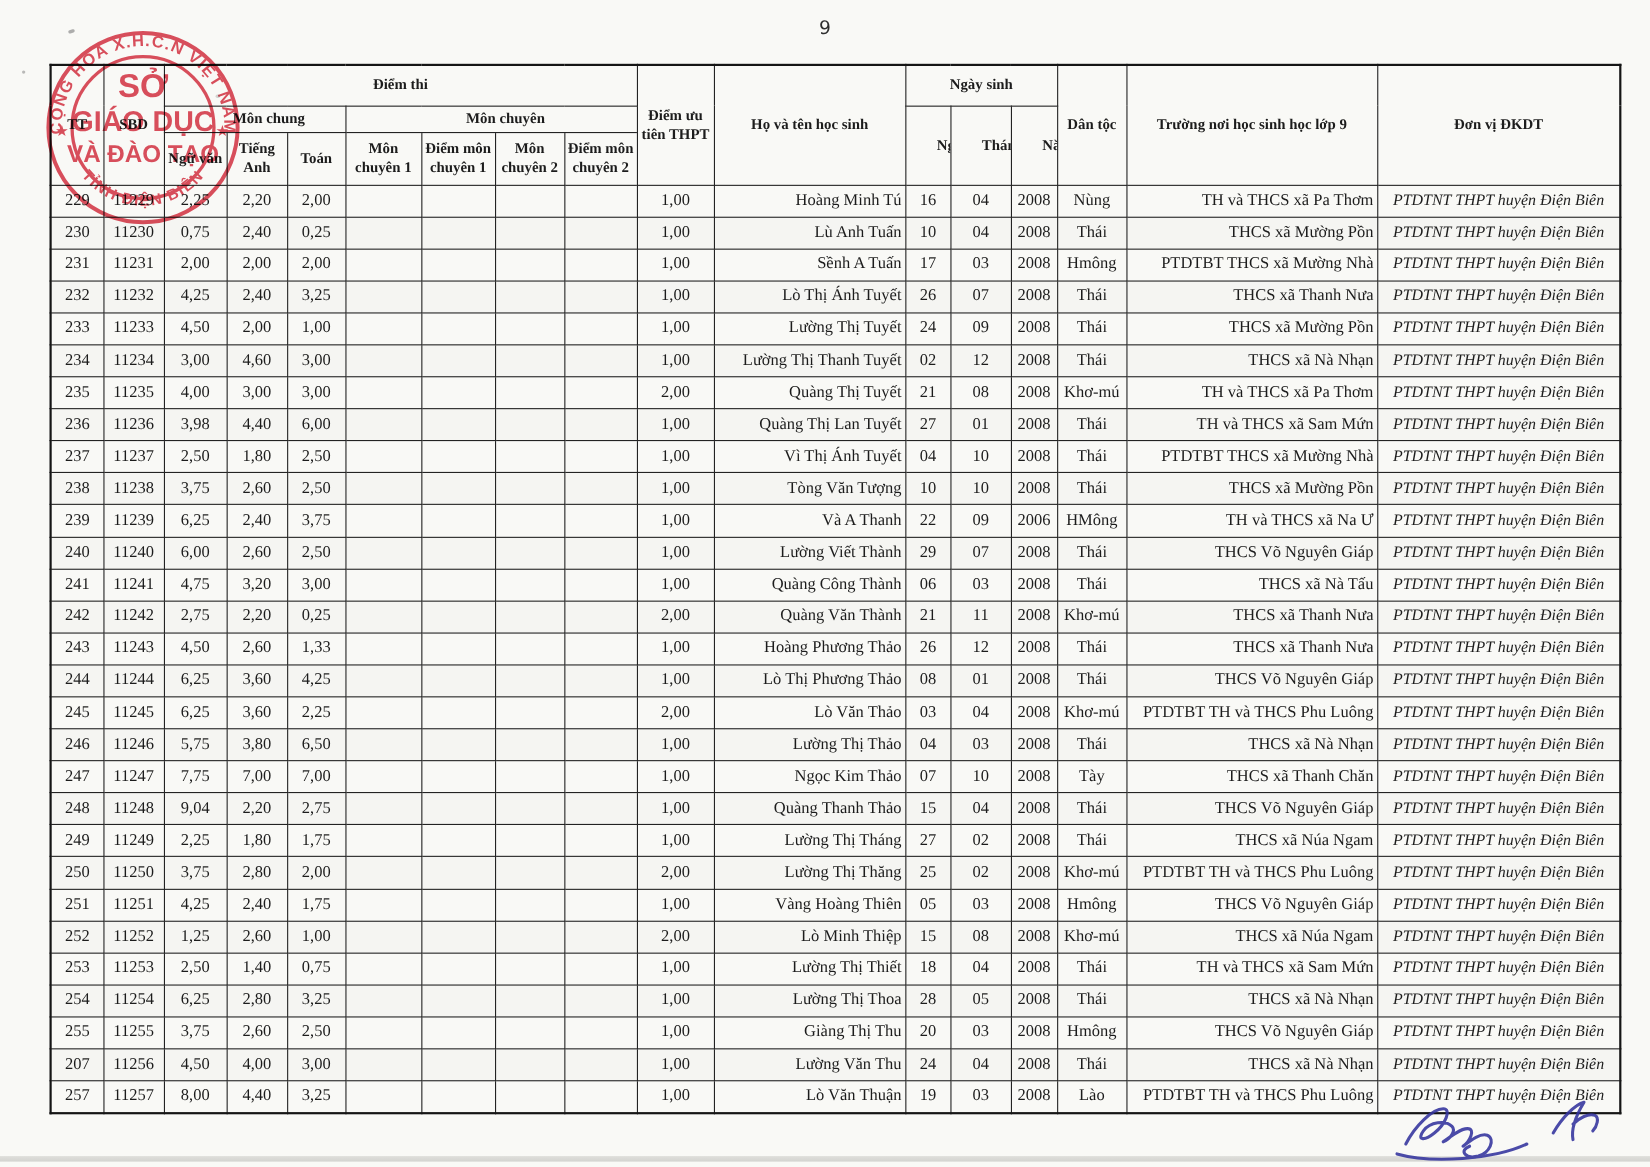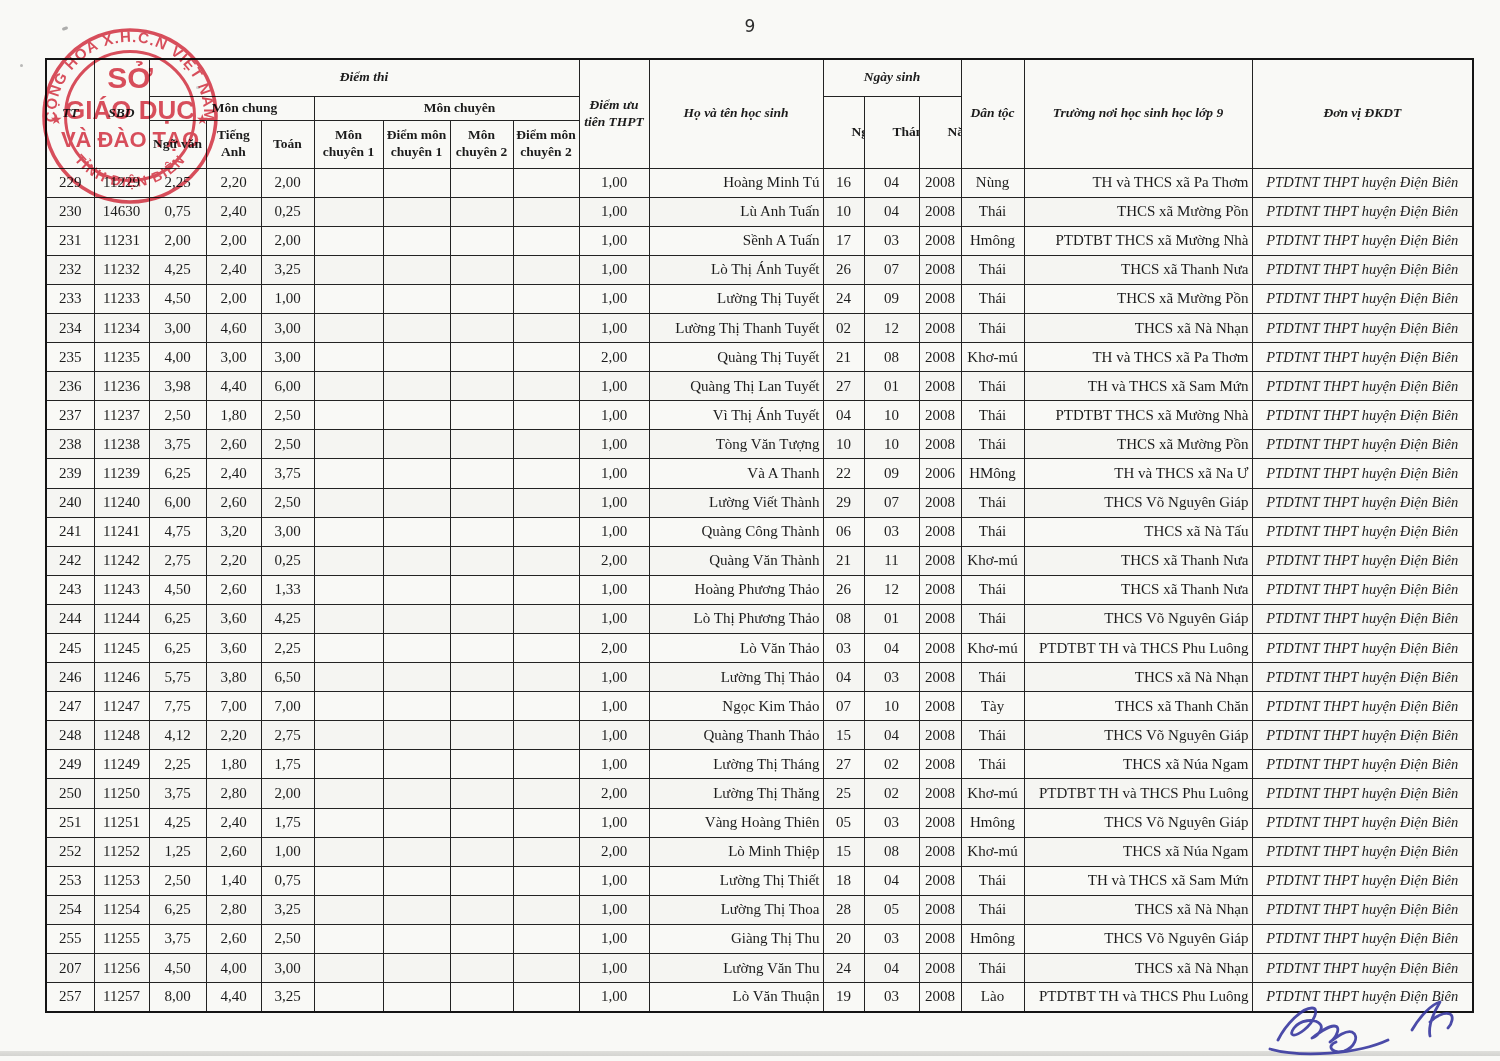--- a/index.html
+++ b/index.html
@@ -23,21 +23,21 @@
   }
   .score-table th, .score-table td{
     border:1.5px solid #232323;
     text-align:center; vertical-align:middle;
     overflow:hidden; white-space:nowrap;
   }
   .score-table thead th{
     font-size:13.5px; font-weight:bold; line-height:1.25;
     white-space:normal; padding:1px 2px;
   }
-  .score-table thead tr.h1 th{ height:37px;font-style:italic; }
+  .score-table thead tr.h1 th{ height:37px; }
   .score-table thead tr.h2 th{ height:24px;padding-left:28px; }
   .score-table thead tr.h3 th{ height:48px; }
   .score-table tbody td{ height:29.1px; font-size:15px; padding:0 3px; }
   .score-table tbody td.al{ text-align:right; padding-left:6px; }
   .score-table tbody td.unit{ font-size:14.5px;font-style:italic; }
   
   .score-table tbody tr:nth-child(even) td{ background:rgba(60,60,60,0.018); }
   .stamp{
     position:absolute; left:36px; top:18px; width:188px; height:192px;
     mix-blend-mode:multiply; opacity:.88; z-index:6; pointer-events:none;
@@ -128,21 +128,21 @@
         <td class="al">Hoàng Minh Tú</td>
         <td>16</td>
         <td>04</td>
         <td>2008</td>
         <td>Nùng</td>
         <td class="al">TH và THCS xã Pa Thơm</td>
         <td class="unit">PTDTNT THPT huyện Điện Biên</td>
       </tr>
       <tr>
         <td>230</td>
-        <td>14630</td>
+        <td>11230</td>
         <td>0,75</td>
         <td>2,40</td>
         <td>0,25</td>
         <td></td>
         <td></td>
         <td></td>
         <td></td>
         <td>1,00</td>
         <td class="al">Lù Anh Tuấn</td>
         <td>10</td>
@@ -471,21 +471,21 @@
         <td>07</td>
         <td>10</td>
         <td>2008</td>
         <td>Tày</td>
         <td class="al">THCS xã Thanh Chăn</td>
         <td class="unit">PTDTNT THPT huyện Điện Biên</td>
       </tr>
       <tr>
         <td>248</td>
         <td>11248</td>
-        <td>4,12</td>
+        <td>9,04</td>
         <td>2,20</td>
         <td>2,75</td>
         <td></td>
         <td></td>
         <td></td>
         <td></td>
         <td>1,00</td>
         <td class="al">Quàng Thanh Thảo</td>
         <td>15</td>
         <td>04</td>

